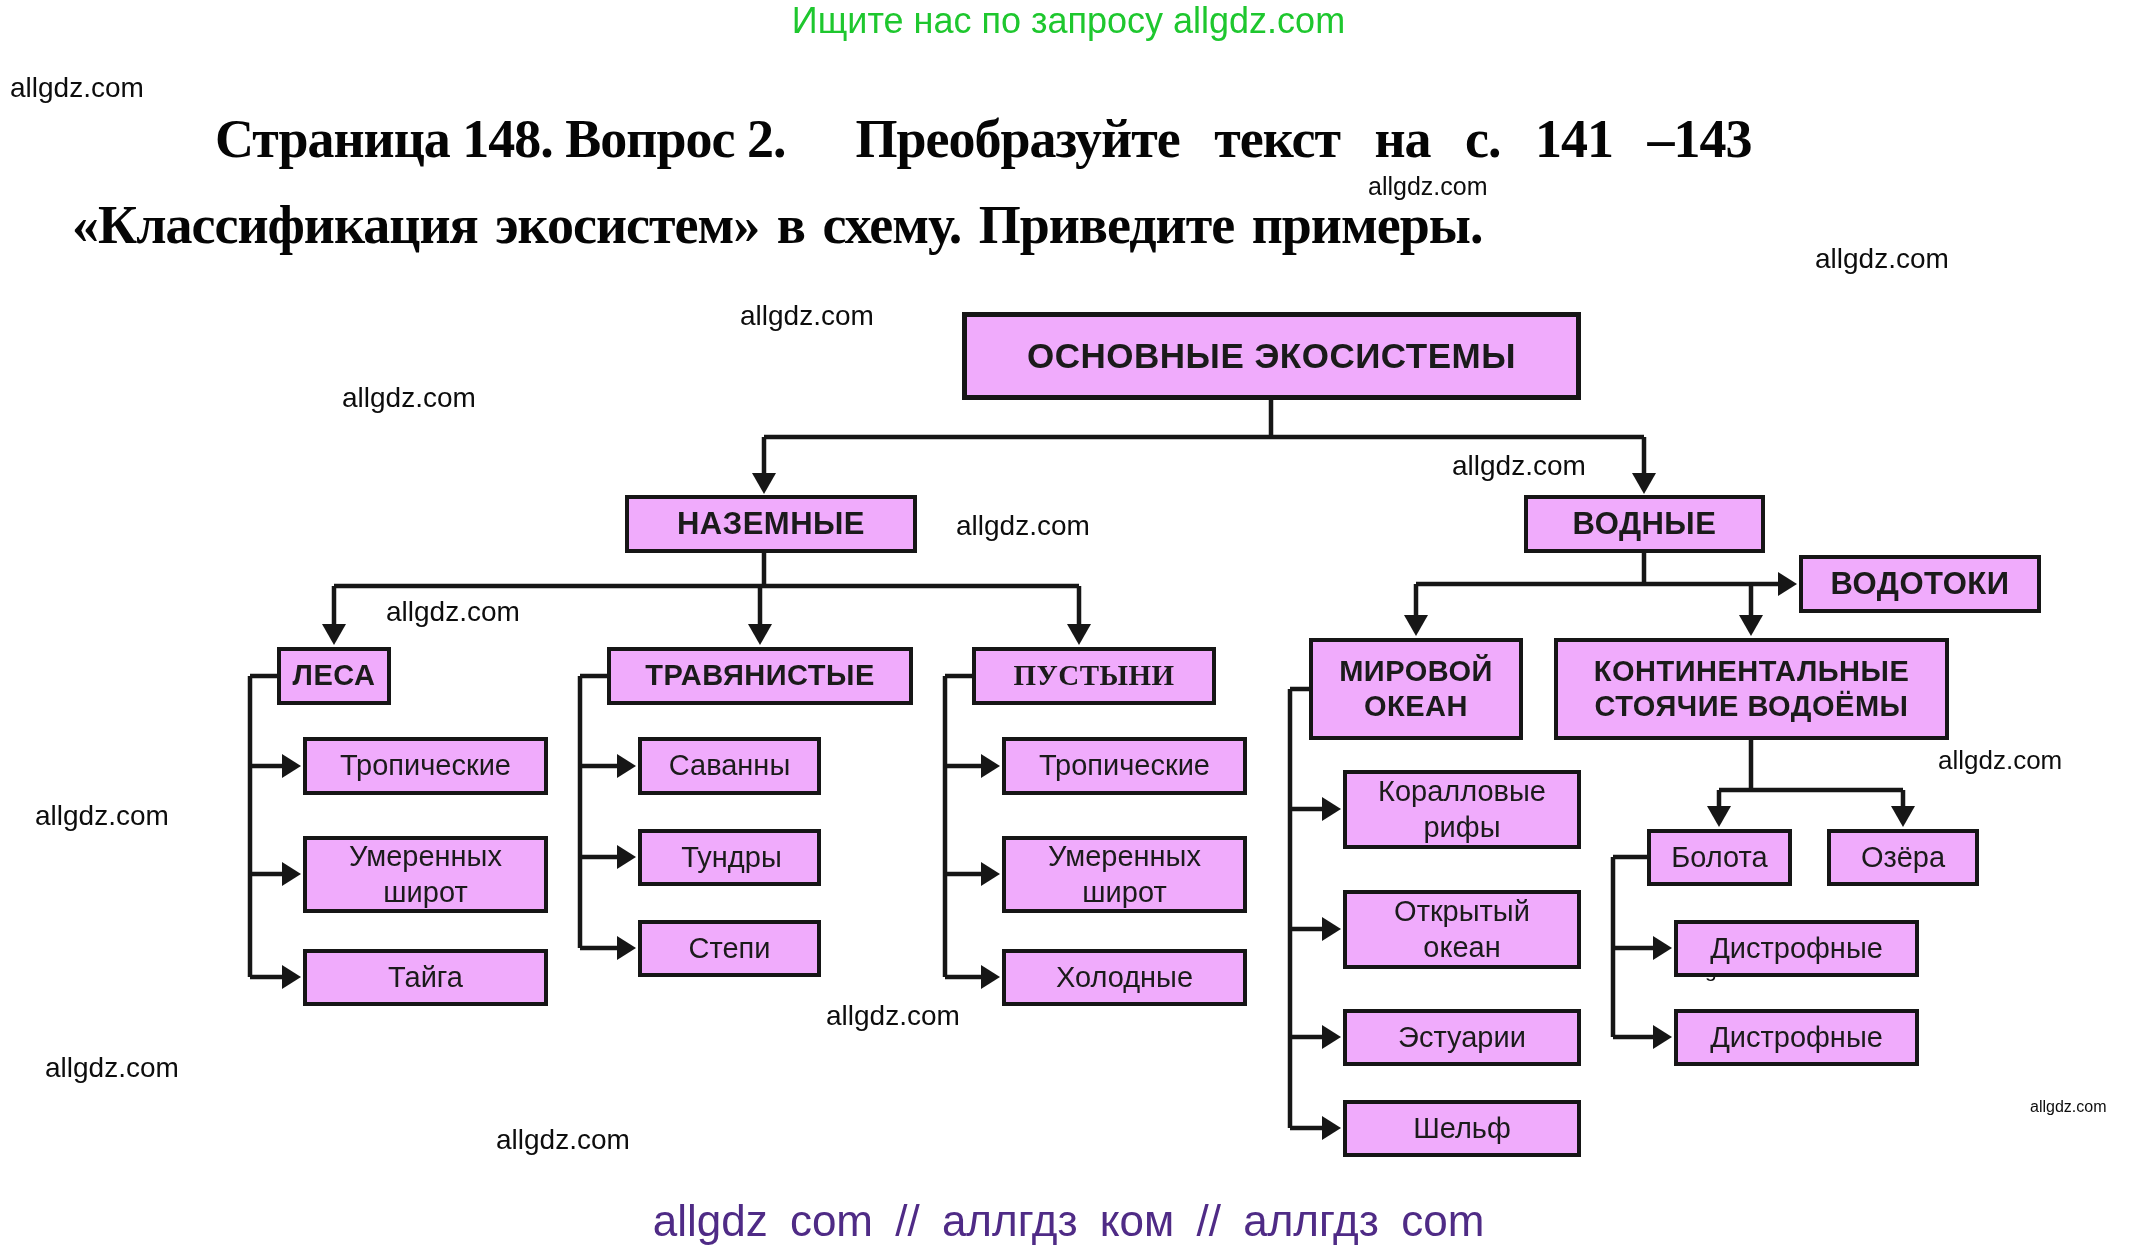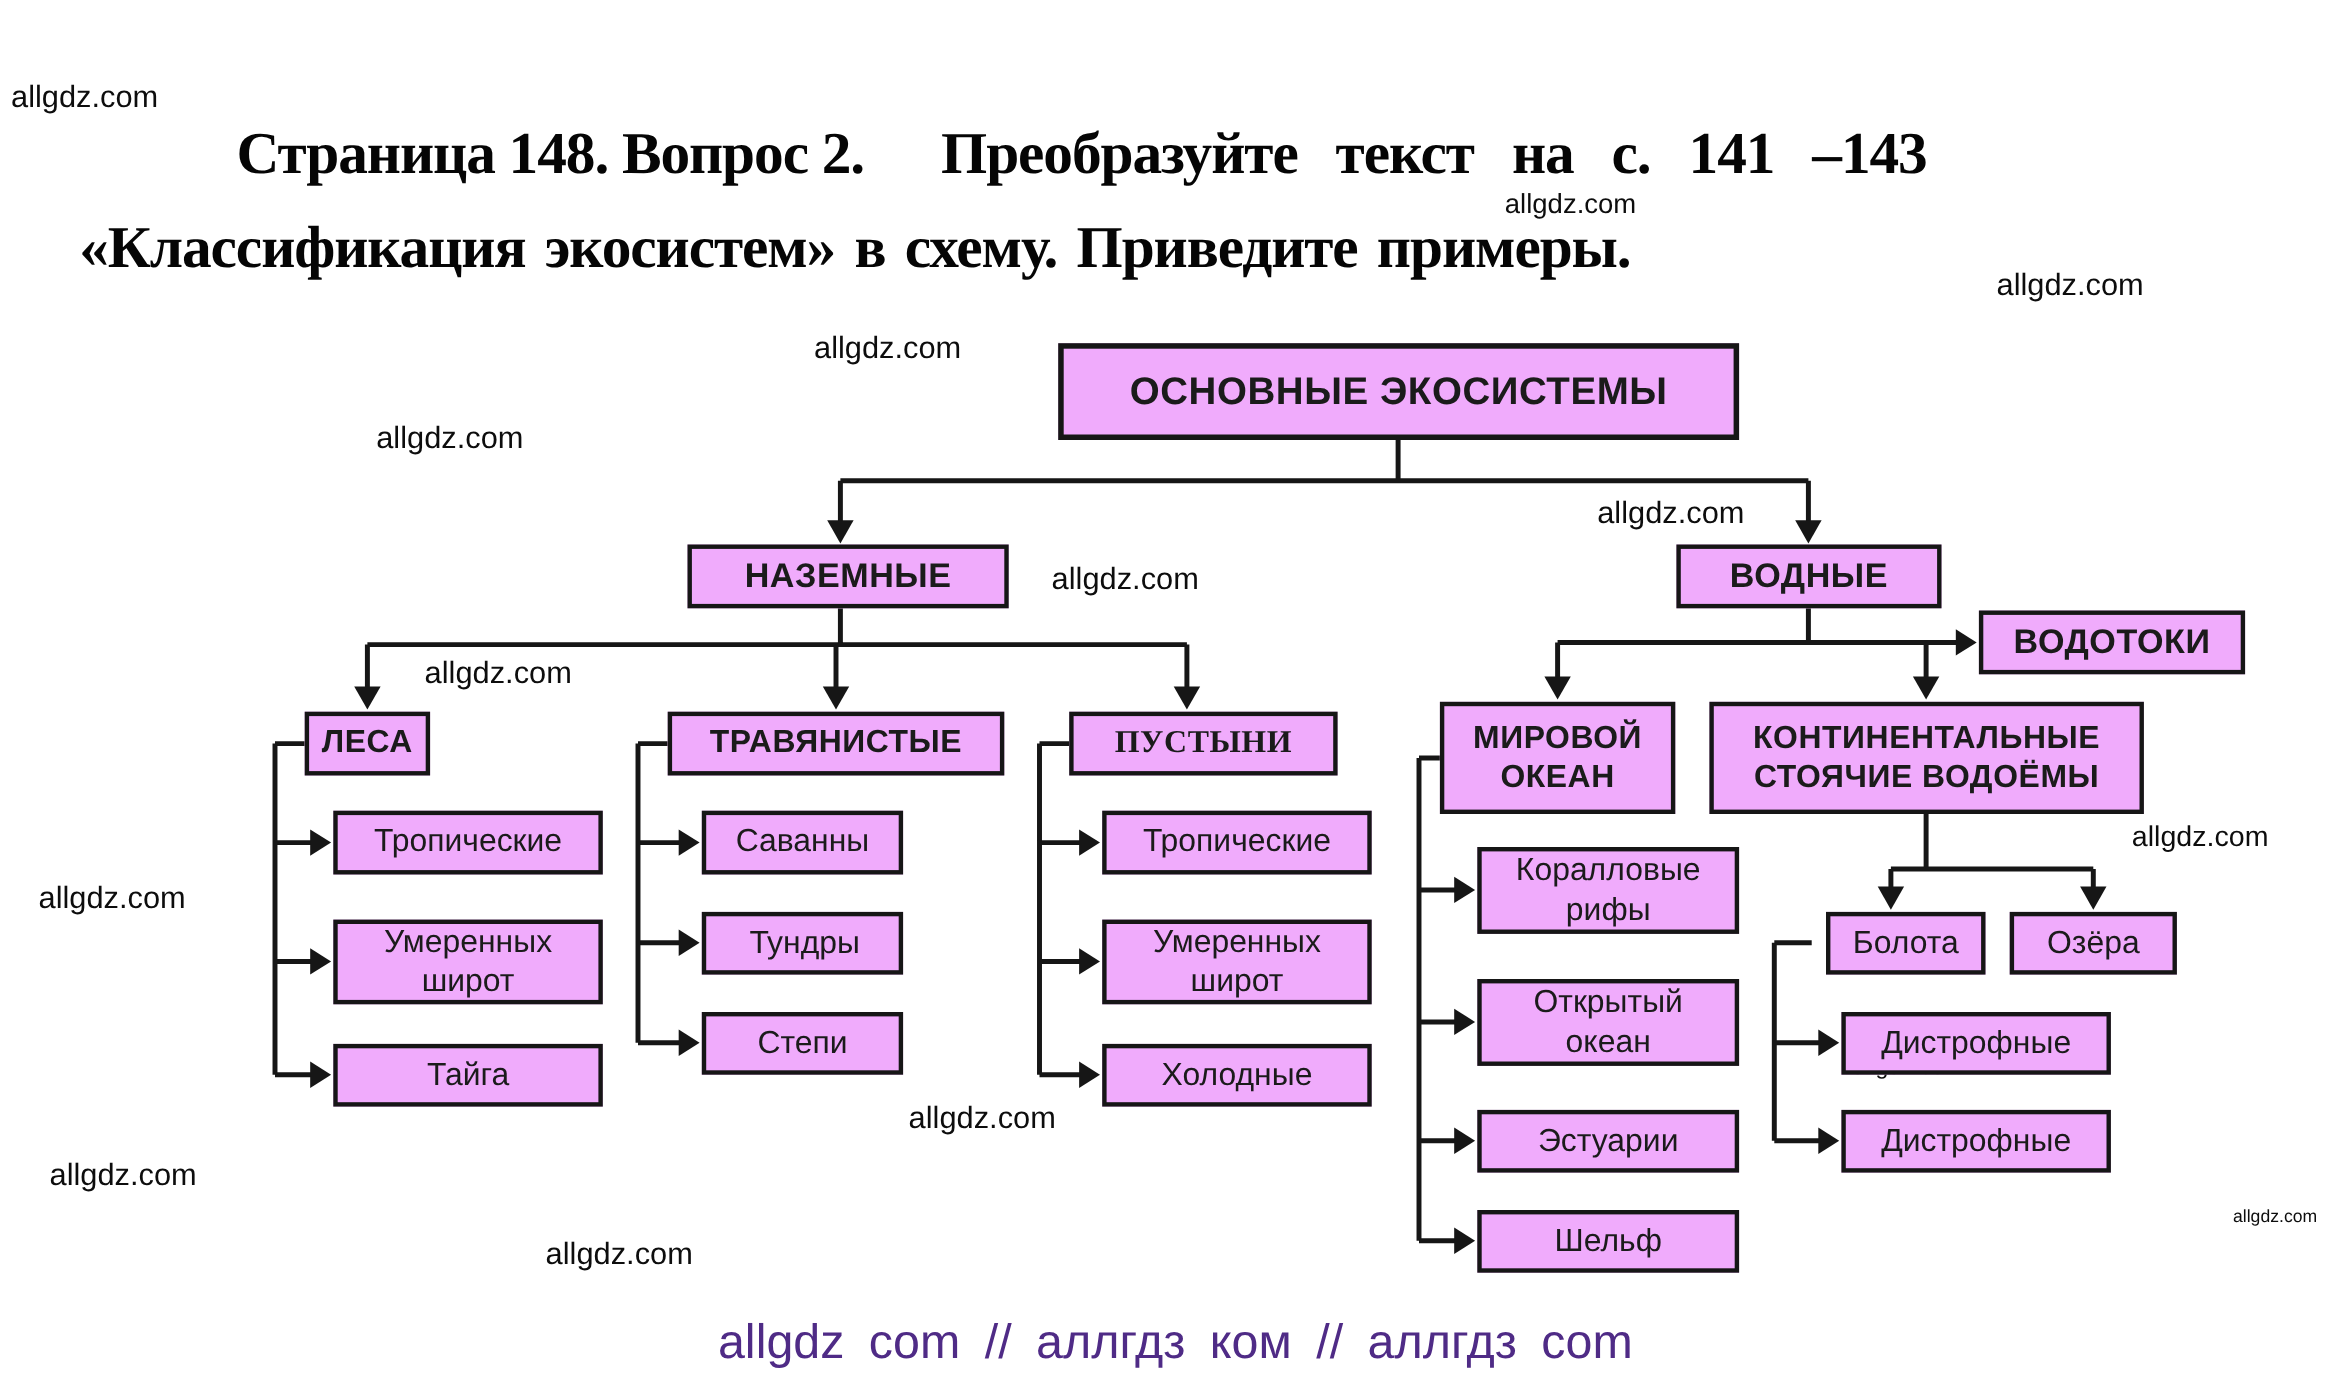--- a/index.html
+++ b/index.html
@@ -78,20 +78,21 @@
     color:var(--purple);
     white-space:nowrap;
     font-family:"Liberation Sans", sans-serif;
   }
 </style>
 </head>
 <body>
 
 <div class="page">
 
+  <div class="promo">Ищите нас по запросу allgdz.com</div>
 
   <div class="title-line t1">
     <span>Страница 148. Вопрос 2.</span>
     <span class="gap">Преобразуйте текст на с. 141 –143</span>
   </div>
   <div class="title-line t2">«Классификация экосистем» в схему. Приведите примеры.</div>
 
   <div class="wm" style="left:10px;top:72px;">allgdz.com</div>
   <div class="wm" style="left:1368px;top:172px;font-size:25px;">allgdz.com</div>
   <div class="wm" style="left:1815px;top:243px;">allgdz.com</div>
@@ -170,20 +171,20 @@
 
   <div class="node child" style="left:1002px;top:737px;width:245px;height:58px;">Тропические</div>
   <div class="node child" style="left:1002px;top:836px;width:245px;height:77px;">Умеренных широт</div>
   <div class="node child" style="left:1002px;top:949px;width:245px;height:57px;">Холодные</div>
 
   <div class="node child" style="left:1343px;top:770px;width:238px;height:79px;">Коралловые рифы</div>
   <div class="node child" style="left:1343px;top:890px;width:238px;height:79px;">Открытый океан</div>
   <div class="node child" style="left:1343px;top:1009px;width:238px;height:57px;">Эстуарии</div>
   <div class="node child" style="left:1343px;top:1100px;width:238px;height:57px;">Шельф</div>
 
-  <div class="node child" style="left:1647px;top:829px;width:145px;height:57px;margin-left:13px;">Болота</div>
+  <div class="node child" style="left:1647px;top:829px;width:145px;height:57px;">Болота</div>
   <div class="node child" style="left:1827px;top:829px;width:152px;height:57px;">Озёра</div>
   <div class="node child" style="left:1674px;top:920px;width:245px;height:57px;">Дистрофные</div>
   <div class="node child" style="left:1674px;top:1009px;width:245px;height:57px;">Дистрофные</div>
 
   <div class="footer-line">allgdz com // аллгдз ком // аллгдз com</div>
 
 </div>
 
 </body></html>

